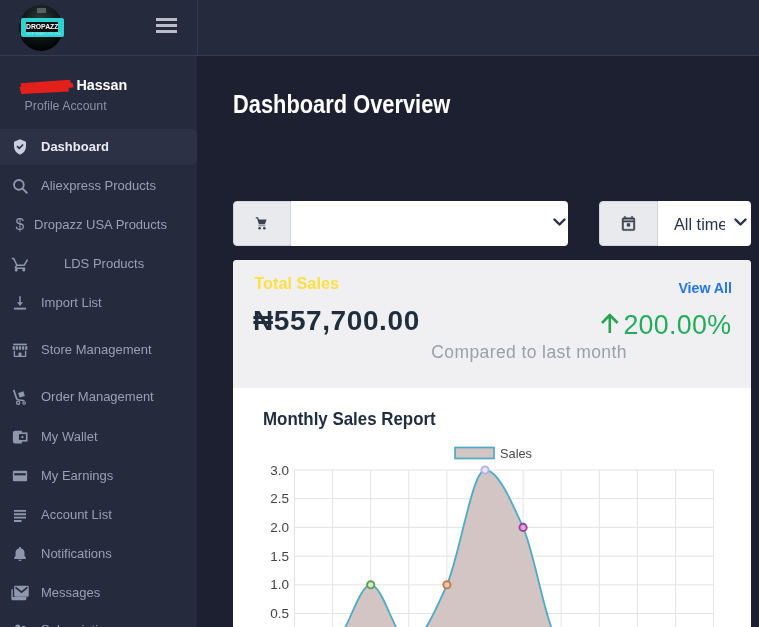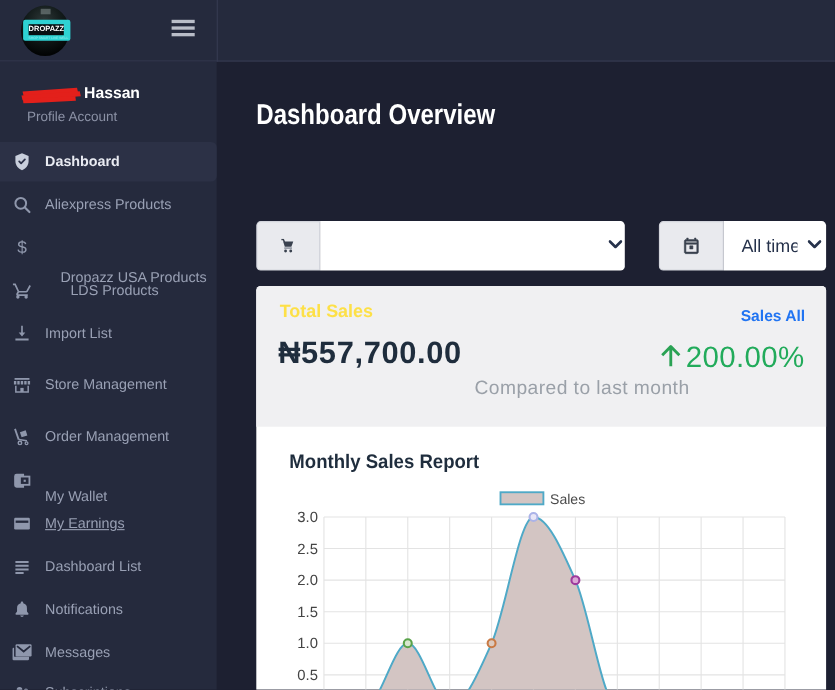--- a/index.html
+++ b/index.html
@@ -43,21 +43,21 @@
     </svg>
   <div class="abs" style="left:41px;top:140.0px;font-size:13px;font-weight:bold;color:#e9ebf2;line-height:1;white-space:nowrap;">Dashboard</div>
   <svg class="abs" style="left:11px;top:177.0px;" width="18" height="18" viewBox="0 0 24 24">
       <circle cx="10.5" cy="10.5" r="6.5" fill="none" stroke="#8f97ac" stroke-width="2.4"></circle>
       <path d="M15.5 15.5 21 21" stroke="#8f97ac" stroke-width="2.6" stroke-linecap="round"></path>
     </svg>
   <div class="abs" style="left:41px;top:179.0px;font-size:13px;font-weight:normal;color:#99a0b4;line-height:1;white-space:nowrap;">Aliexpress Products</div>
   <svg class="abs" style="left:11px;top:216.0px;" width="18" height="18" viewBox="0 0 24 24">
       <text x="12" y="19" text-anchor="middle" font-size="21" font-weight="normal" fill="#8f97ac" font-family="Liberation Sans">$</text>
     </svg>
-  <div class="abs" style="left:55px;top:218.0px;font-size:13px;font-weight:normal;color:#99a0b4;line-height:1;white-space:nowrap;margin-top:27px;">Dropazz USA Products</div>
+  <div class="abs" style="left:34px;top:218.0px;font-size:13px;font-weight:normal;color:#99a0b4;line-height:1;white-space:nowrap;">Dropazz USA Products</div>
   <svg class="abs" style="left:11px;top:254.5px;" width="18" height="18" viewBox="0 0 24 24">
       <path fill="#8f97ac" d="M7 18c-1.1 0-2 .9-2 2s.9 2 2 2 2-.9 2-2-.9-2-2-2zm10 0c-1.1 0-2 .9-2 2s.9 2 2 2 2-.9 2-2-.9-2-2-2zM7.2 14.6h9.9c.8 0 1.4-.4 1.8-1l3.9-7-1.8-1-3.9 7H8.5L4.3 3.7H1v2h2l3.6 7.6-1.4 2.4c-.7 1.4.2 3 1.8 3h12v-2H7.2l1.2-2.1z"></path>
     </svg>
   <div class="abs" style="left:41px;top:256.5px;font-size:13px;font-weight:normal;color:#99a0b4;line-height:1;white-space:nowrap;margin-left:23px;">LDS Products</div>
   <svg class="abs" style="left:11px;top:293.5px;" width="18" height="18" viewBox="0 0 24 24">
       <path fill="#8f97ac" d="M11 3h2v8h3l-4 5-4-5h3z"></path>
       <path d="M4 19.5h16" stroke="#8f97ac" stroke-width="2.6"></path>
     </svg>
   <div class="abs" style="left:41px;top:295.5px;font-size:13px;font-weight:normal;color:#99a0b4;line-height:1;white-space:nowrap;">Import List</div>
   <svg class="abs" style="left:11px;top:341.0px;" width="18" height="18" viewBox="0 0 24 24">
@@ -73,32 +73,32 @@
       <circle cx="9.5" cy="19.5" r="2.1" fill="none" stroke="#8f97ac" stroke-width="1.8"></circle>
       <circle cx="17.5" cy="20" r="1.7" fill="none" stroke="#8f97ac" stroke-width="1.5"></circle>
       <path fill="#8f97ac" d="M9.5 6.5l7-2.2 2 6.2-7 2.2z"></path>
     </svg>
   <div class="abs" style="left:41px;top:389.5px;font-size:13px;font-weight:normal;color:#99a0b4;line-height:1;white-space:nowrap;">Order Management</div>
   <svg class="abs" style="left:11px;top:427.5px;" width="18" height="18" viewBox="0 0 24 24">
       <path fill="#8f97ac" d="M5.5 3.5h9v17h-9a3 3 0 01-3-3v-11a3 3 0 013-3z"></path>
       <rect x="9.5" y="7" width="11.5" height="10" fill="#252a3d" stroke="#8f97ac" stroke-width="2.2"></rect>
       <rect x="14" y="10.8" width="2.6" height="2.6" fill="#8f97ac"></rect>
     </svg>
-  <div class="abs" style="left:41px;top:429.5px;font-size:13px;font-weight:normal;color:#99a0b4;line-height:1;white-space:nowrap;margin-top:14px;">My Wallet</div>
+  <div class="abs" style="left:41px;top:429.5px;font-size:13px;font-weight:normal;color:#99a0b4;line-height:1;white-space:nowrap;">My Wallet</div>
   <svg class="abs" style="left:11px;top:467.0px;" width="18" height="18" viewBox="0 0 24 24">
       <rect x="2.5" y="5" width="19" height="14" rx="1.5" fill="#8f97ac"></rect>
       <rect x="4.3" y="8.3" width="15.4" height="2.8" fill="#252a3d"></rect>
     </svg>
-  <div class="abs" style="left:41px;top:469.0px;font-size:13px;font-weight:normal;color:#99a0b4;line-height:1;white-space:nowrap;text-decoration:underline;">My Earnings</div>
+  <div class="abs" style="left:41px;top:469.0px;font-size:13px;font-weight:normal;color:#99a0b4;line-height:1;white-space:nowrap;">My Earnings</div>
   <svg class="abs" style="left:11px;top:505.5px;" width="18" height="18" viewBox="0 0 24 24">
       <g stroke="#8f97ac" stroke-width="2.4">
         <path d="M4 6.5h16M4 11h16M4 15.5h16M4 20h10"></path>
       </g>
     </svg>
-  <div class="abs" style="left:41px;top:507.5px;font-size:13px;font-weight:normal;color:#99a0b4;line-height:1;white-space:nowrap;">Dashboard List</div>
+  <div class="abs" style="left:41px;top:507.5px;font-size:13px;font-weight:normal;color:#99a0b4;line-height:1;white-space:nowrap;">Account List</div>
   <svg class="abs" style="left:11px;top:544.5px;" width="18" height="18" viewBox="0 0 24 24">
       <path fill="#8f97ac" d="M12 2.5c.8 0 1.5.7 1.5 1.5v.6A6 6 0 0118 10.5v4l1.8 2.6c.4.6 0 1.4-.8 1.4H5c-.8 0-1.2-.8-.8-1.4L6 14.5v-4a6 6 0 014.5-5.9V4c0-.8.7-1.5 1.5-1.5zm2.3 17a2.4 2.4 0 01-4.6 0z"></path>
     </svg>
   <div class="abs" style="left:41px;top:546.5px;font-size:13px;font-weight:normal;color:#99a0b4;line-height:1;white-space:nowrap;">Notifications</div>
   <svg class="abs" style="left:11px;top:584.0px;" width="18" height="18" viewBox="0 0 24 24">
       <rect x="0.5" y="6.5" width="20" height="15" rx="1.5" fill="#8f97ac"></rect>
       <rect x="2.4" y="0.5" width="23" height="16.8" fill="#252a3d"></rect>
       <rect x="4.2" y="2.2" width="19.5" height="14.8" rx="1.5" fill="#8f97ac"></rect>
       <path d="M6 4.5 L14 11 L22 4.5" fill="none" stroke="#252a3d" stroke-width="2.2"></path>
     </svg>
@@ -132,21 +132,21 @@
     </svg>
   <div class="abs" style="left:658px;top:201px;width:93px;height:44.5px;background:#ffffff;border-radius:0 4px 4px 0;"></div>
   <div class="abs" style="left:674px;top:216.3px;font-size:16.3px;color:#26324b;line-height:1;width:51px;overflow:hidden;white-space:nowrap;">All time</div>
   <svg class="abs" style="left:734px;top:218px;" width="13" height="9" viewBox="0 0 13 9">
       <path d="M1.5 1.5 L6.5 6.5 L11.5 1.5" fill="none" stroke="#26324b" stroke-width="2.4" stroke-linecap="round" stroke-linejoin="round"></path>
     </svg>
 
   <div class="abs" style="left:233px;top:260px;width:518px;height:367px;background:#ffffff;border-radius:4px 4px 0 0;"></div>
   <div class="abs" style="left:233px;top:260px;width:518px;height:128px;background:#f0f0f2;border-radius:4px 4px 0 0;"></div>
   <div class="abs" style="left:254.3px;top:275.2px;font-size:16.3px;font-weight:bold;color:#fde047;line-height:1;">Total Sales</div>
-  <div class="abs" style="left:632px;top:280.7px;width:100px;text-align:right;font-size:14.2px;font-weight:bold;color:#2174f2;line-height:1;">Sales All</div>
+  <div class="abs" style="left:632px;top:280.7px;width:100px;text-align:right;font-size:14.2px;font-weight:bold;color:#2174f2;line-height:1;">View All</div>
   <div class="abs" style="left:252.9px;top:306.7px;font-size:28px;font-weight:bold;color:#1f2d3d;letter-spacing:0.6px;line-height:1;white-space:nowrap;">₦557,700.00</div>
   <div class="abs" style="left:531.3px;top:312px;width:200px;text-align:right;font-size:26.8px;letter-spacing:0.3px;color:#22ab5b;line-height:1;white-space:nowrap;">200.00%</div>
   <svg class="abs" style="left:600px;top:313px;" width="20" height="21" viewBox="0 0 20 21">
       <path d="M9.8 20 V2.5 M2 10 L9.8 2 L17.6 10" fill="none" stroke="#2aa254" stroke-width="2.6" stroke-linejoin="round"></path>
     </svg>
   <div class="abs" style="left:431.3px;top:343.5px;width:300px;font-size:17.5px;letter-spacing:0.4px;color:#9aa0a8;line-height:1;white-space:nowrap;">Compared to last month</div>
 
   <div class="abs" style="left:262.7px;top:410.6px;font-size:17.8px;font-weight:bold;color:#1f2d3d;transform:scaleX(0.95);transform-origin:0 0;line-height:1;white-space:nowrap;">Monthly Sales Report</div>
 
   <svg class="abs" style="left:233px;top:388px;" width="518" height="239" viewBox="233 388 518 239">

